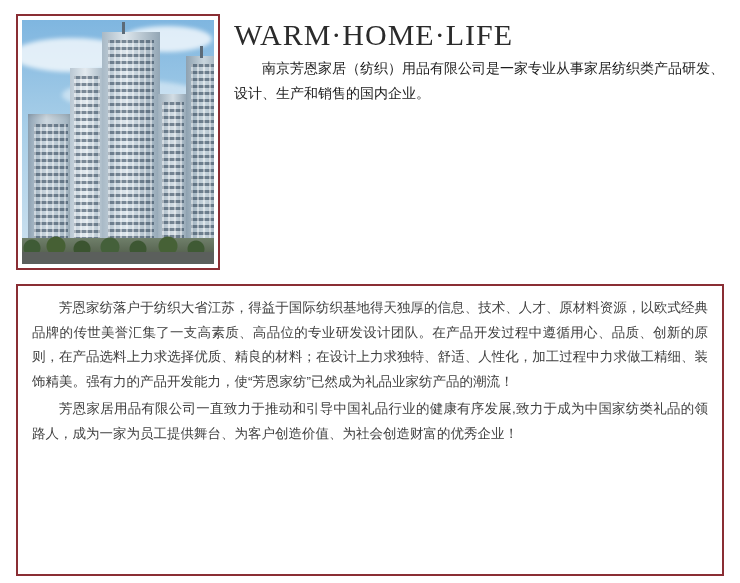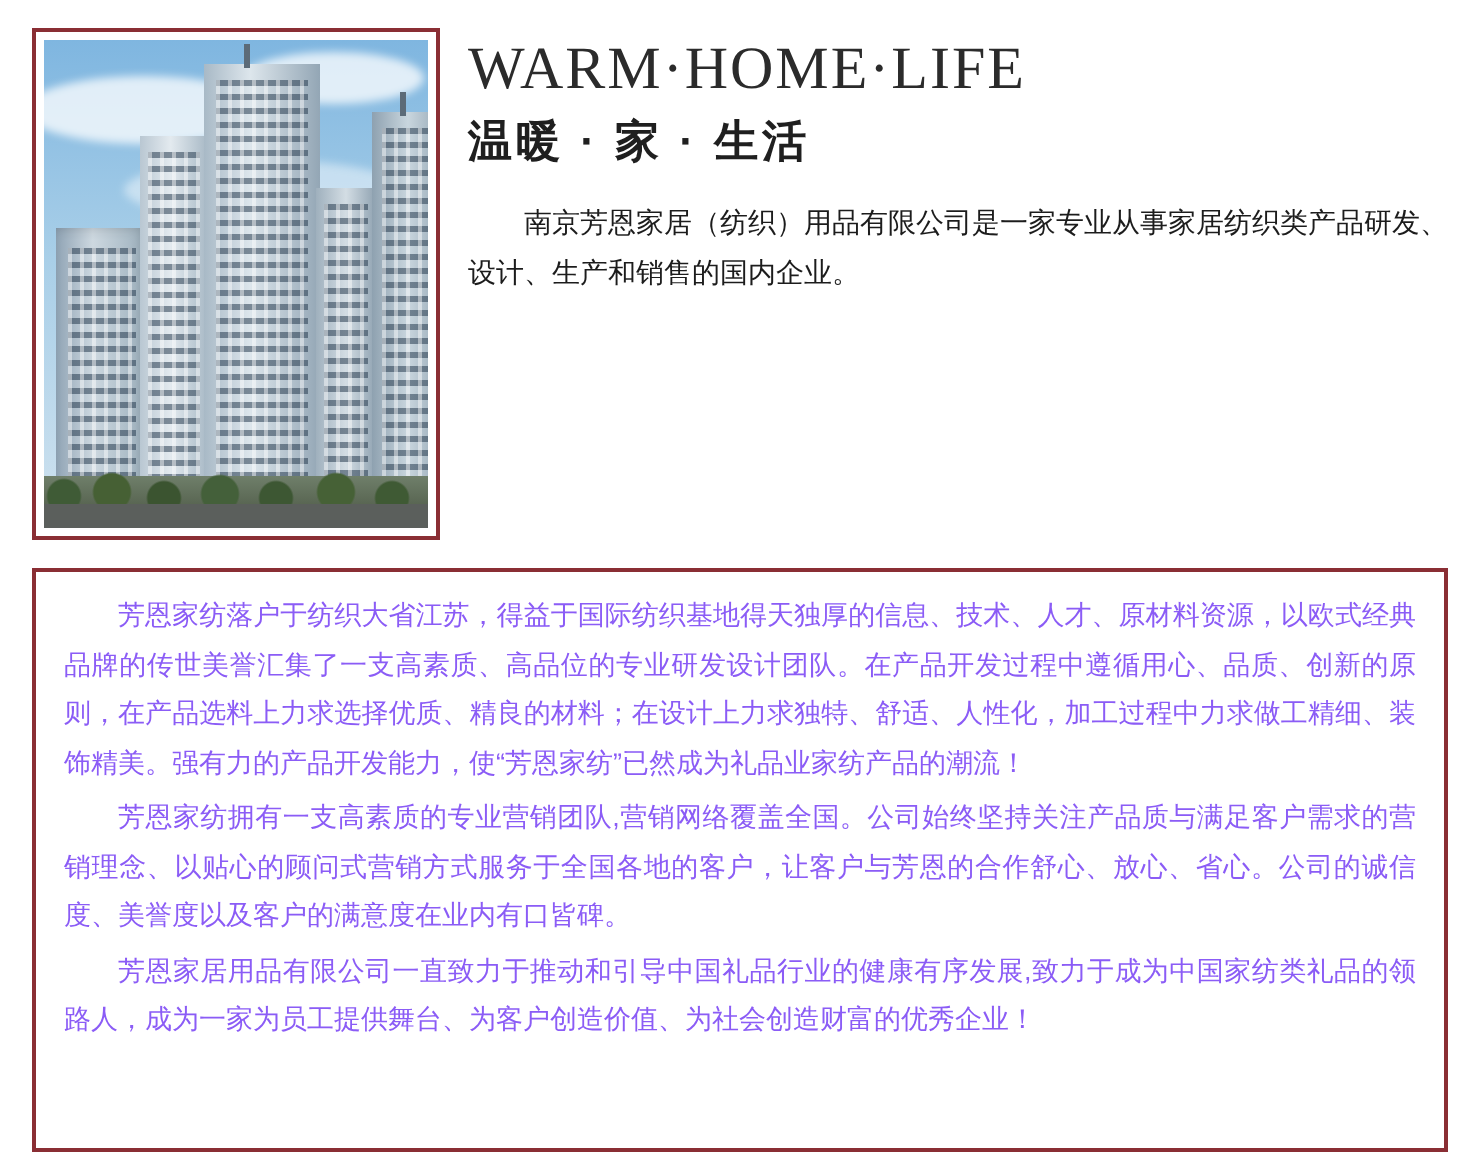--- a/index.html
+++ b/index.html
@@ -157,21 +157,21 @@
     padding: 10px 14px 8px 14px;
     box-sizing: border-box;
     height: 292px;
   }
   .bpara {
     font-size: 13.5px;
     line-height: 24.5px;
     text-align: justify;
     text-indent: 2em;
     margin: 0 0 3px 0;
-    color: #8b5cf6;
+    color: #404040;
   }
   .bpara:last-child { margin-bottom: 0; }
 </style>
 </head>
 <body>
 
 <div class="page">
 
   <div class="top">
 
@@ -200,25 +200,23 @@
         </div>
 
         <div class="ground"></div>
         <div class="trees"></div>
         <div class="road"></div>
       </div>
     </div>
 
     <div class="top-right">
       <h1 class="title-en">WARM·HOME·LIFE</h1>
-      <h2 class="title-cn">温暖 · 家 · 生活</h2>
 
       <p class="para">南京芳恩家居（纺织）用品有限公司是一家专业从事家居纺织类产品研发、设计、生产和销售的国内企业。</p>
     </div>
   </div>
 
   <div class="bottom">
     <p class="bpara">芳恩家纺落户于纺织大省江苏，得益于国际纺织基地得天独厚的信息、技术、人才、原材料资源，以欧式经典品牌的传世美誉汇集了一支高素质、高品位的专业研发设计团队。在产品开发过程中遵循用心、品质、创新的原则，在产品选料上力求选择优质、精良的材料；在设计上力求独特、舒适、人性化，加工过程中力求做工精细、装饰精美。强有力的产品开发能力，使“芳恩家纺”已然成为礼品业家纺产品的潮流！</p>
-    <p class="bpara">芳恩家纺拥有一支高素质的专业营销团队,营销网络覆盖全国。公司始终坚持关注产品质与满足客户需求的营销理念、以贴心的顾问式营销方式服务于全国各地的客户，让客户与芳恩的合作舒心、放心、省心。公司的诚信度、美誉度以及客户的满意度在业内有口皆碑。</p>
     <p class="bpara">芳恩家居用品有限公司一直致力于推动和引导中国礼品行业的健康有序发展,致力于成为中国家纺类礼品的领路人，成为一家为员工提供舞台、为客户创造价值、为社会创造财富的优秀企业！</p>
   </div>
 
 </div>
 
 </body></html>

